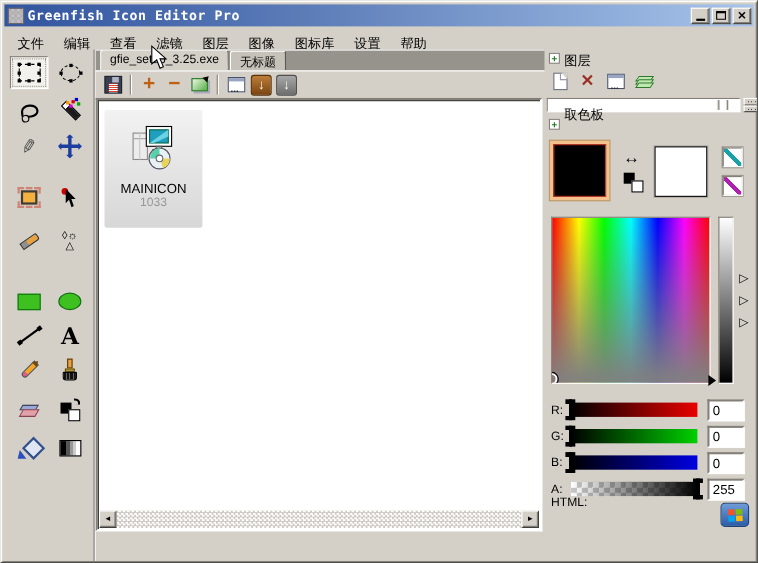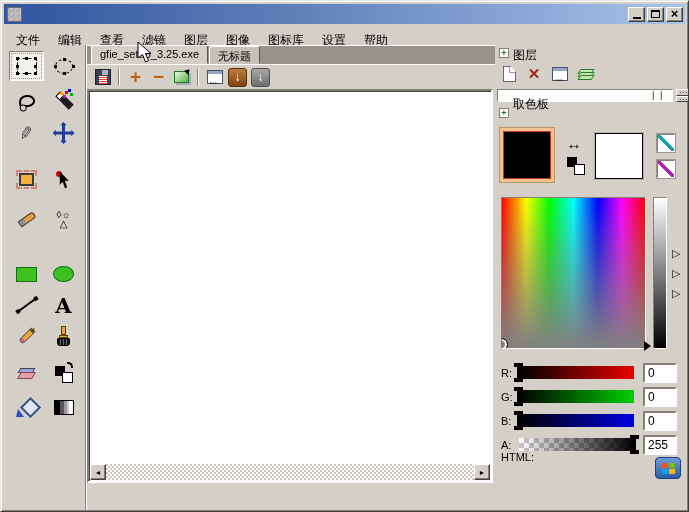--- a/index.html
+++ b/index.html
@@ -184,20 +184,21 @@
 
   .cursor { position:absolute; left:136px; top:40px; z-index:50; }
 </style>
 </head>
 <body>
 
 <div class="window">
 
   <div class="titlebar">
     <div class="app-icon"></div>
+    <span class="title">Greenfish Icon Editor Pro</span>
     <div class="winbtns">
       <div class="wbtn">
           <div class="glyph-min"></div>
         </div>
       <div class="wbtn">
           <div class="glyph-max"></div>
         </div>
       <div class="wbtn">
           <span class="glyph-close">×</span>
         </div>
@@ -341,20 +342,38 @@
           </div>
         </div>
       <div class="tbtn">
           <div class="d-down gray">
             <span>↓</span>
           </div>
         </div>
     </div>
 
     <div class="canvas">
+      <div class="icon-item">
+        <svg width="44" height="44" viewBox="0 0 44 44">
+          <rect x="3" y="9" width="13" height="24" fill="#ececec" stroke="#8a8a8a"></rect>
+          <line x1="3" y1="14" x2="16" y2="14" stroke="#aaa"></line>
+          <line x1="9" y1="9" x2="9" y2="33" stroke="#c8c8c8"></line>
+          <rect x="15" y="3" width="23" height="18" fill="#fff" stroke="#000"></rect>
+          <rect x="18" y="6" width="17" height="12" fill="#1f9fbf" stroke="#064"></rect>
+          <polygon points="18,18 35,6 35,12 22,18" fill="#7fe0ef" opacity="0.8"></polygon>
+          <rect x="24" y="21" width="5" height="3" fill="#ccc" stroke="#555"></rect>
+          <rect x="21" y="24" width="11" height="2" fill="#aaa" stroke="#555"></rect>
+          <circle cx="27" cy="32" r="9.5" fill="#e8f2f4" stroke="#556"></circle>
+          <path d="M27 22.5 A9.5 9.5 0 0 0 18.5 32 L24.5 32 A3.5 3.5 0 0 1 27 28.8 Z" fill="#58d0a8"></path>
+          <path d="M36.5 32 A9.5 9.5 0 0 1 30 40.8 L28.5 35.2 A3.5 3.5 0 0 0 30.5 32 Z" fill="#e8d45a"></path>
+          <circle cx="27" cy="32" r="3" fill="#fff" stroke="#667"></circle>
+        </svg>
+        <span class="item-name">MAINICON</span>
+        <span class="item-id">1033</span>
+      </div>
       <div class="hscroll">
         <div class="sbtn">
             <span>◄</span>
           </div>
         <div class="strack"></div>
         <div class="sbtn">
             <span>►</span>
           </div>
       </div>
     </div>

